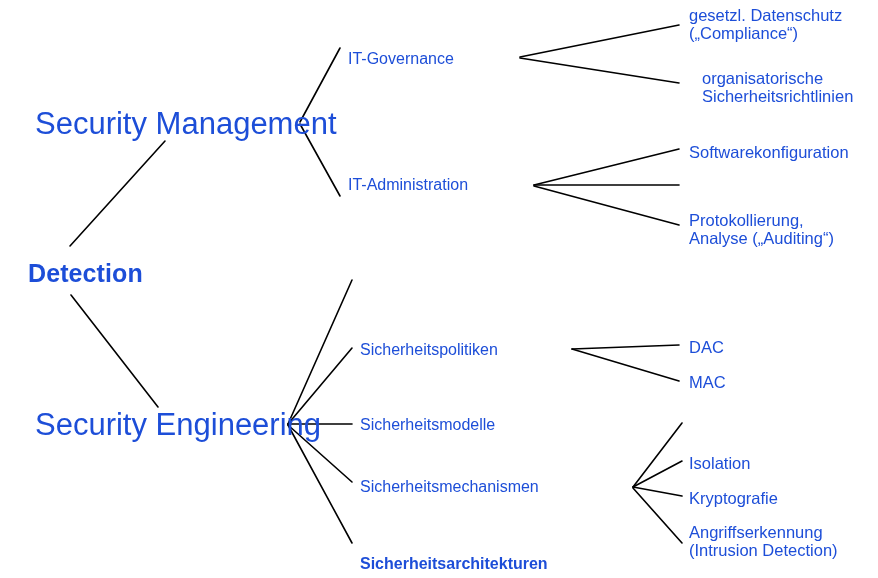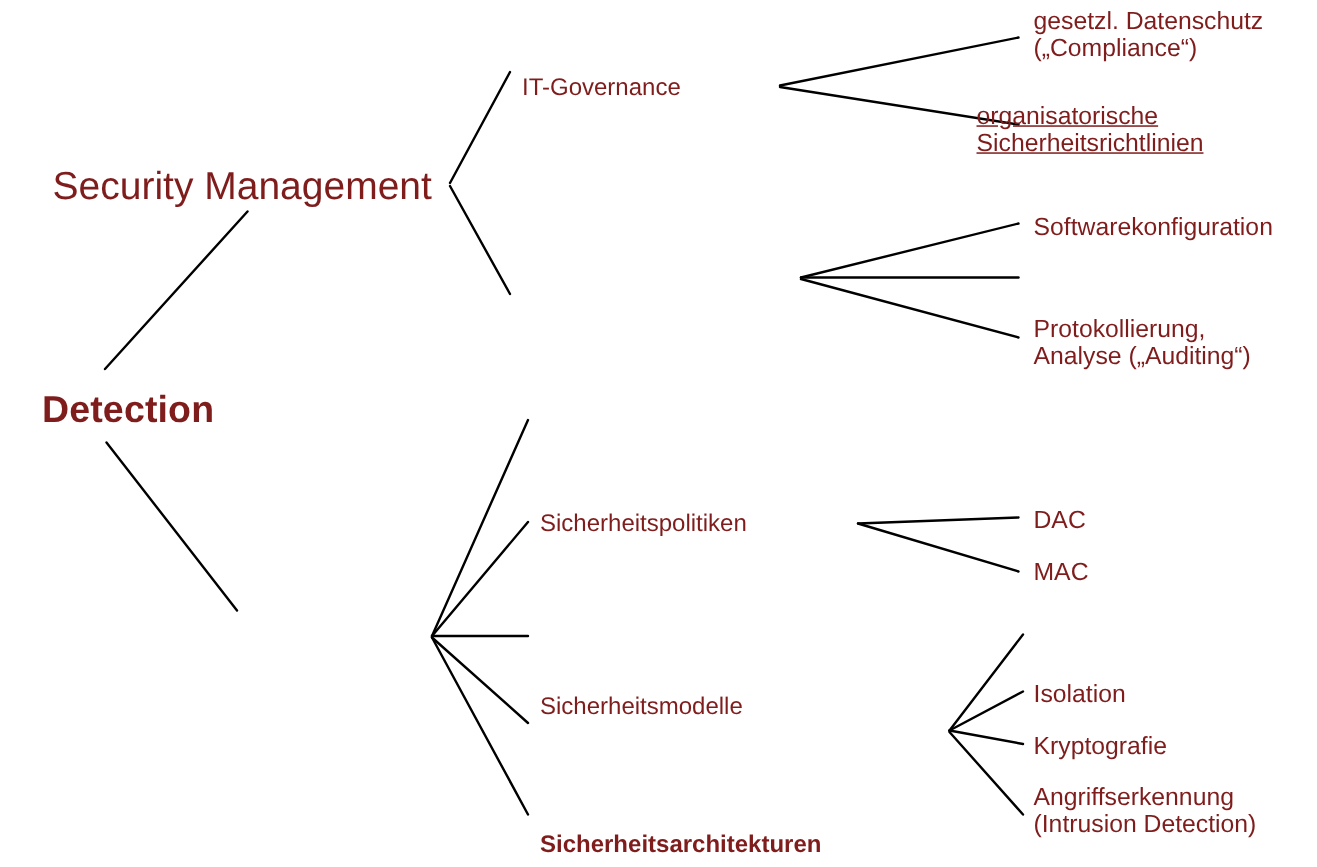--- a/index.html
+++ b/index.html
@@ -22,32 +22,32 @@
     width: 878px;
     height: 578px;
   }
   svg#tree-edges line {
     stroke: #000000;
     stroke-width: 1.6;
     stroke-linecap: round;
   }
   .node-label {
     position: absolute;
-    color: #7f1d1d;
+    color: #1d4ed8;
     white-space: pre;
     line-height: 1.12;
     transform: translateY(-50%);
   }
   .lvl-root {
     font-size: 25px;
     font-weight: bold;
     letter-spacing: 0.1px;
   }
   .lvl-1 {
-    font-size: 26px;
+    font-size: 31px;
     font-weight: normal;
   }
   .lvl-2 {
     font-size: 16px;
     font-weight: normal;
   }
   .lvl-3 {
     font-size: 16.5px;
     font-weight: normal;
   }
@@ -85,36 +85,39 @@
       <line x1="633" y1="487" x2="682" y2="461"></line>
       <line x1="633" y1="487" x2="682" y2="496"></line>
       <line x1="633" y1="488" x2="682" y2="543"></line>
     </g>
   </svg>
 
   <div class="node-label lvl-root" style="left:28px; top:273px;">Detection</div>
 
   <div class="node-label lvl-1" style="left:35px; top:124px;">Security Management</div>
 
+  <div class="node-label lvl-1" style="left:35px; top:425px;">Security Engineering</div>
 
   <div class="node-label lvl-2" style="left:348px; top:59px;">IT-Governance</div>
 
+  <div class="node-label lvl-2" style="left:348px; top:185px;">IT-Administration</div>
 
 
   <div class="node-label lvl-2" style="left:360px; top:350px;">Sicherheitspolitiken</div>
 
-  <div class="node-label lvl-2" style="left:360px; top:425px;margin-top:47px;">Sicherheitsmodelle</div>
+  <div class="node-label lvl-2" style="left:360px; top:425px;">Sicherheitsmodelle</div>
 
+  <div class="node-label lvl-2" style="left:360px; top:487px;">Sicherheitsmechanismen</div>
 
   <div class="node-label lvl-2" style="left:360px; top:564px;font-weight:bold;">Sicherheitsarchitekturen</div>
 
   <div class="node-label lvl-3" style="left:689px; top:24px;">gesetzl. Datenschutz
 („Compliance“)</div>
 
-  <div class="node-label lvl-3" style="left:651px; top:87px;text-decoration:underline;">organisatorische
+  <div class="node-label lvl-3" style="left:702px; top:87px;">organisatorische
 Sicherheitsrichtlinien</div>
 
   <div class="node-label lvl-3" style="left:689px; top:152px;">Softwarekonfiguration</div>
 
 
   <div class="node-label lvl-3" style="left:689px; top:229px;">Protokollierung,
 Analyse („Auditing“)</div>
 
   <div class="node-label lvl-3" style="left:689px; top:347px;">DAC</div>
 

